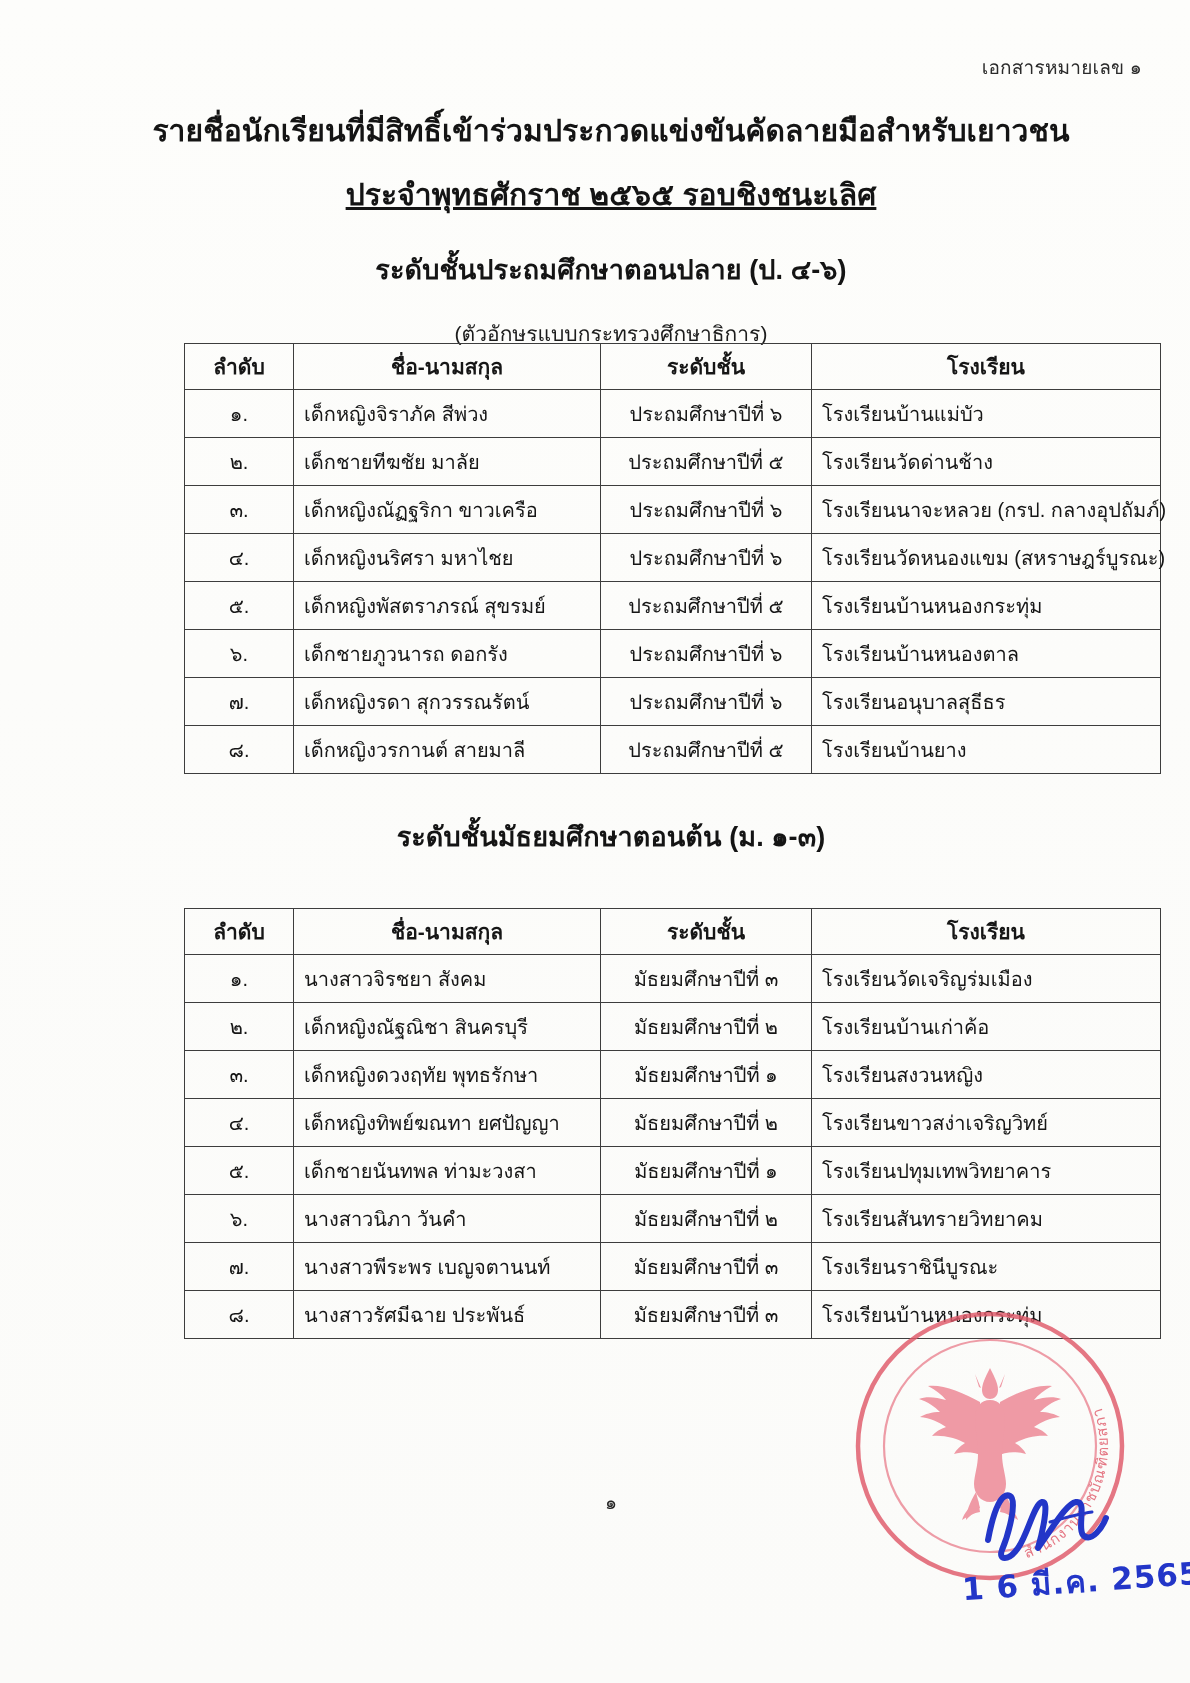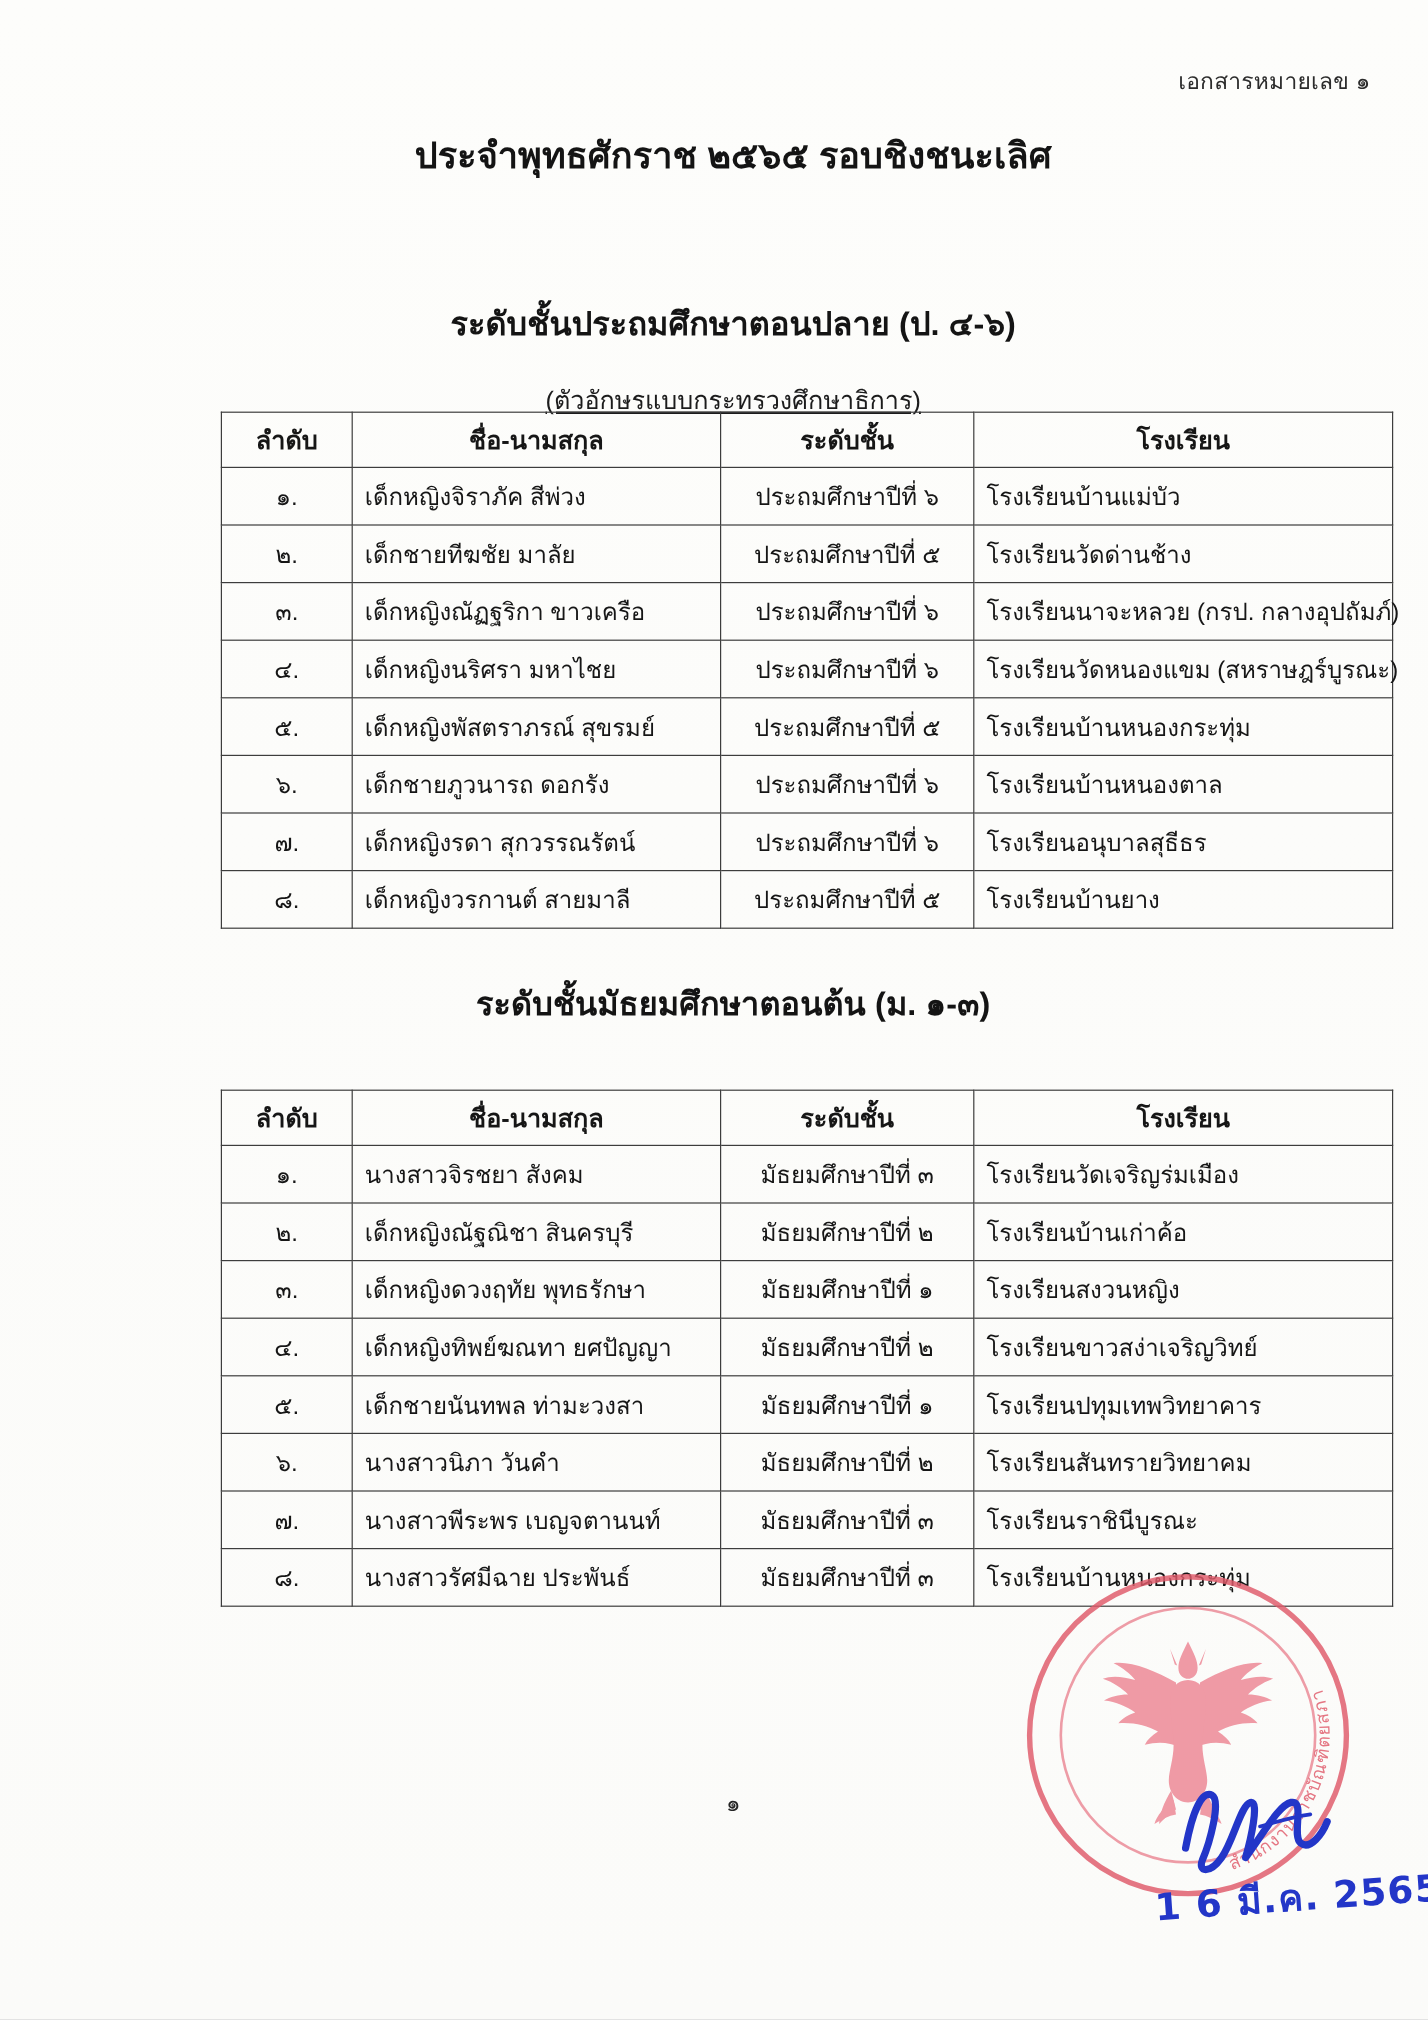--- a/index.html
+++ b/index.html
@@ -48,36 +48,35 @@
     text-align: center;
   }
   .title-line {
     font-size: 30px;
     font-weight: bold;
     color: #141414;
     line-height: 1.0;
     margin-bottom: 34px;
     letter-spacing: .1px;
   }
-  .title-line.second { margin-bottom: 56px; }
+  .title-line.second { margin-bottom: 56px; text-decoration: underline; }
 
   .section-heading {
     font-size: 27px;
     font-weight: bold;
     color: #141414;
     text-align: center;
     letter-spacing: .1px;
   }
   .section-sub {
     font-size: 21px;
     font-weight: normal;
     color: #1c1c1c;
     text-align: center;
     margin-top: 26px;
-    text-decoration: underline;
   }
 
   .sec1-head { position: absolute; top: 248px; left: 0; width: 100%; }
   .sec2-head { position: absolute; top: 815px; left: 0; width: 100%; }
 
   table.doc-table {
     position: absolute;
     border-collapse: collapse;
     width: 892px;
     left: 152px;
@@ -153,20 +152,21 @@
 </style>
 </head>
 <body>
 
 <div class="page">
 <div class="layer">
 
   <div class="doc-ref">เอกสารหมายเลข ๑</div>
 
   <div class="title-block">
+    <div class="title-line">รายชื่อนักเรียนที่มีสิทธิ์เข้าร่วมประกวดแข่งขันคัดลายมือสำหรับเยาวชน</div>
     <div class="title-line second">ประจำพุทธศักราช ๒๕๖๕ รอบชิงชนะเลิศ</div>
   </div>
 
   <div class="sec1-head">
     <div class="section-heading">ระดับชั้นประถมศึกษาตอนปลาย (ป. ๔-๖)</div>
     <div class="section-sub">(ตัวอักษรแบบกระทรวงศึกษาธิการ)</div>
   </div>
 
   <table class="doc-table t1">
     <thead>

